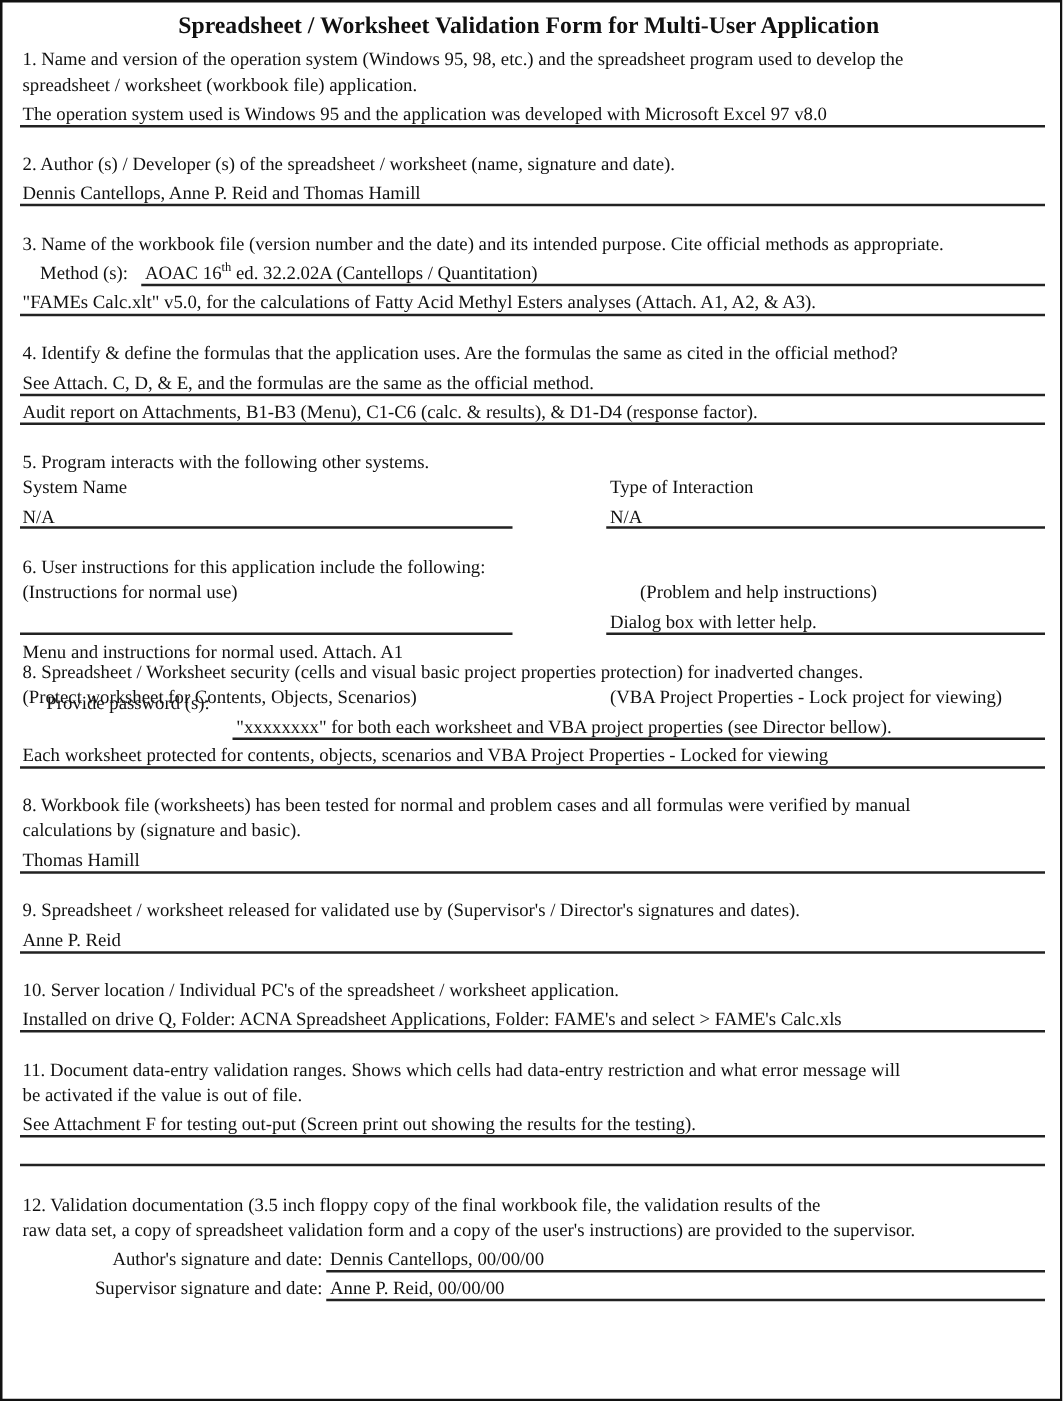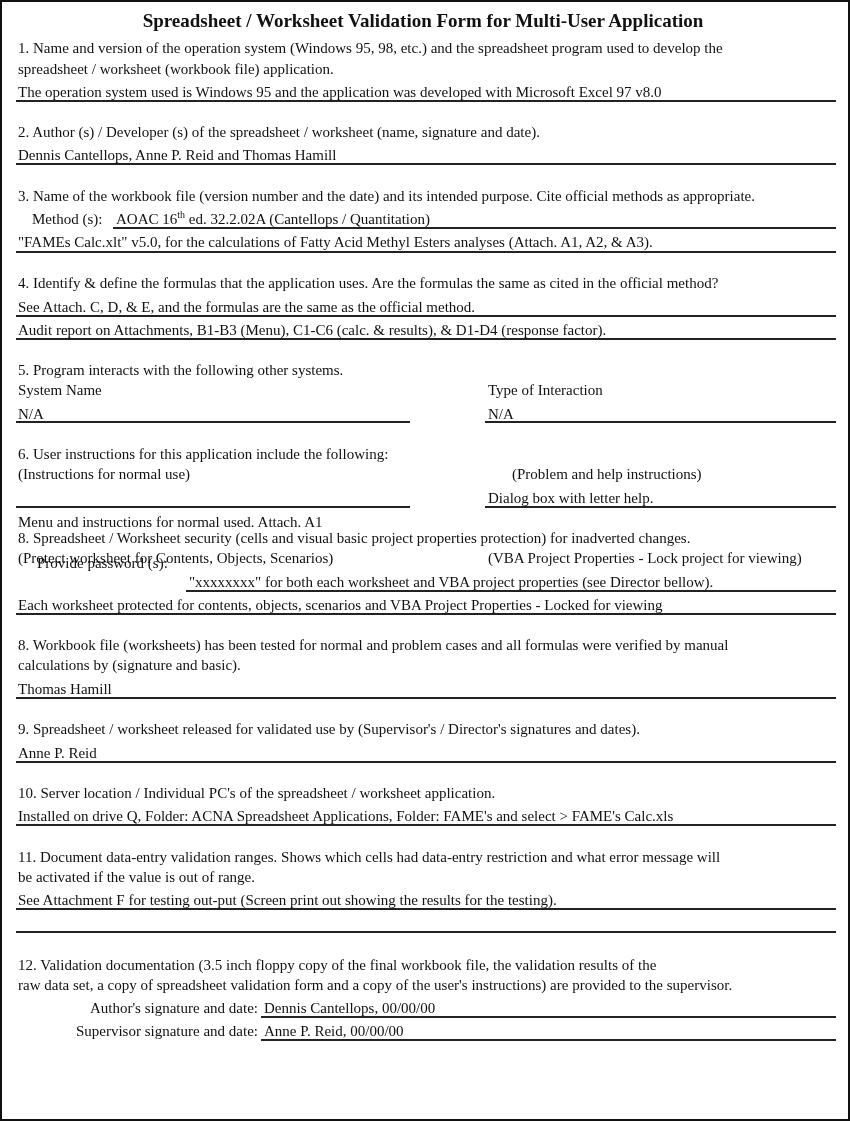--- a/index.html
+++ b/index.html
@@ -75,21 +75,21 @@
 
 <div class="abs" style="left:18px; top:720px;">9. Spreadsheet / worksheet released for validated use by (Supervisor's / Director's signatures and dates).</div>
 <div class="abs" style="left:18px; top:744px;">Anne P. Reid</div>
 <div class="rule" style="left:16px; width:820px; top:761px;"></div>
 
 <div class="abs" style="left:18px; top:784px;">10. Server location / Individual PC's of the spreadsheet / worksheet application.</div>
 <div class="abs" style="left:18px; top:807px;">Installed on drive Q, Folder: ACNA Spreadsheet Applications, Folder: FAME's and select &gt; FAME's Calc.xls</div>
 <div class="rule" style="left:16px; width:820px; top:824px;"></div>
 
 <div class="abs" style="left:18px; top:848px;">11. Document data-entry validation ranges. Shows which cells had data-entry restriction and what error message will</div>
-<div class="abs" style="left:18px; top:868px;">be activated if the value is out of range.</div>
+<div class="abs" style="left:18px; top:868px;">be activated if the value is out of file.</div>
 <div class="abs" style="left:18px; top:891px;">See Attachment F for testing out-put (Screen print out showing the results for the testing).</div>
 <div class="rule" style="left:16px; width:820px; top:908px;"></div>
 <div class="abs" style="left:18px; top:914px;"></div>
 <div class="rule" style="left:16px; width:820px; top:931px;"></div>
 
 <div class="abs" style="left:18px; top:956px;">12. Validation documentation (3.5 inch floppy copy of the final workbook file, the validation results of the</div>
 <div class="abs" style="left:18px; top:976px;">raw data set, a copy of spreadsheet validation form and a copy of the user's instructions) are provided to the supervisor.</div>
 <div class="abs" style="left:0; width:258px; text-align:right; top:999px;">Author's signature and date:</div>
 <div class="abs" style="left:264px; top:999px;">Dennis Cantellops, 00/00/00</div>
 <div class="rule" style="left:261px; width:575px; top:1016px;"></div>

